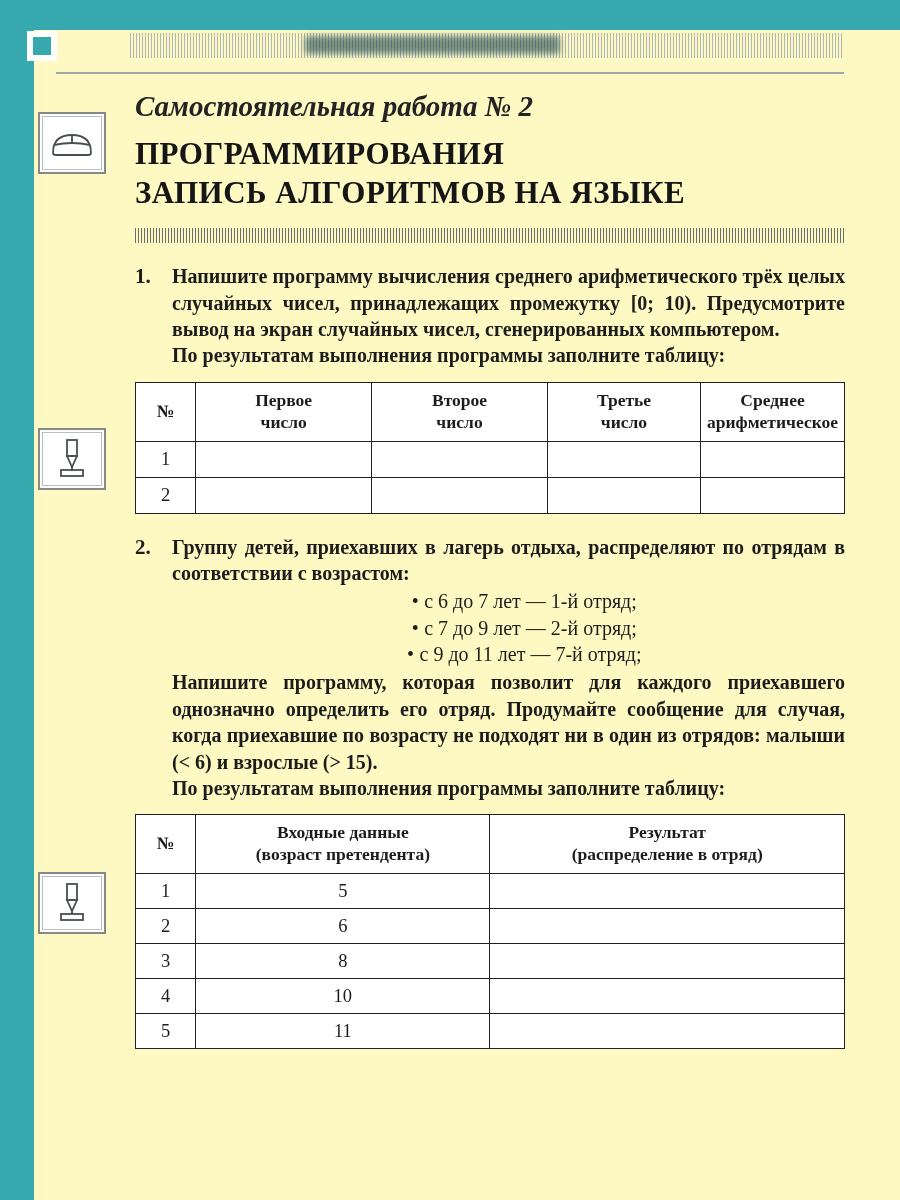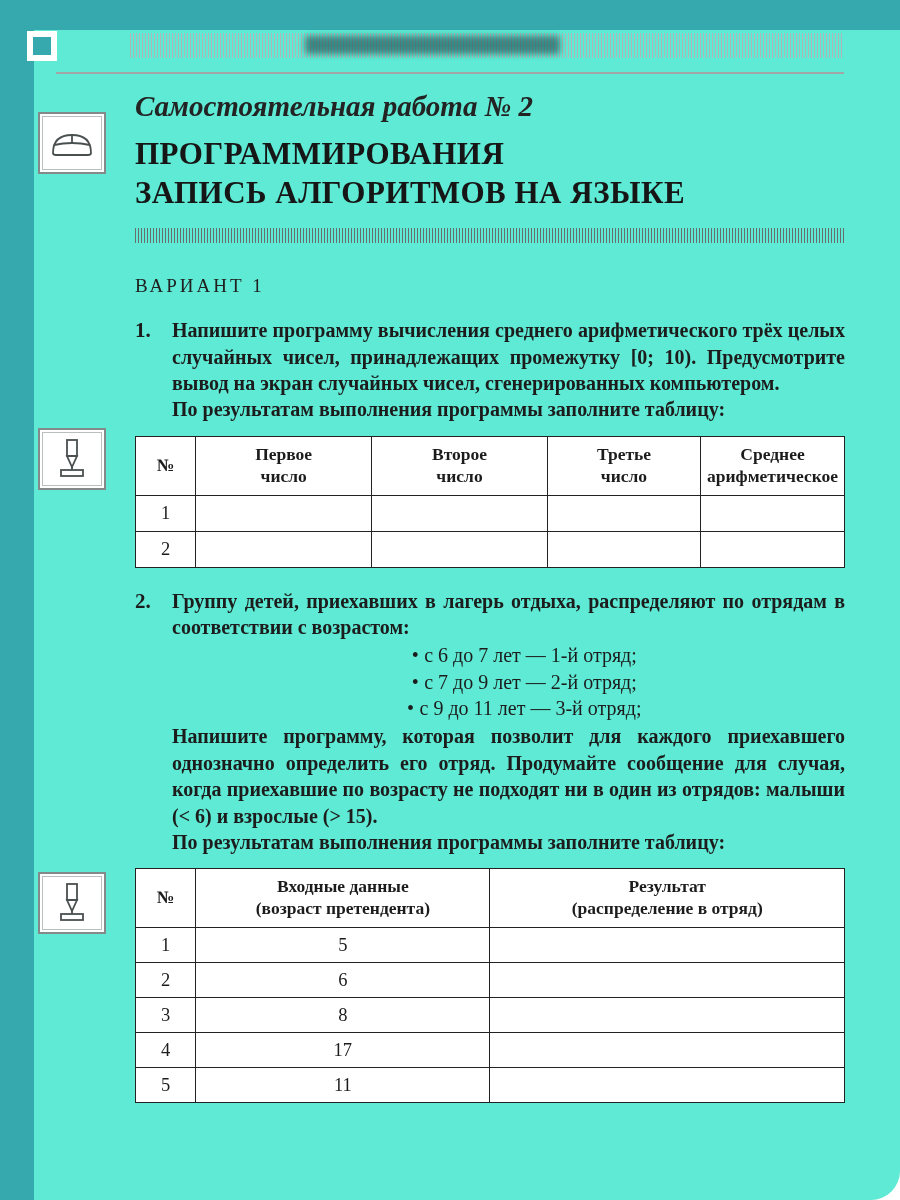--- a/index.html
+++ b/index.html
@@ -2,21 +2,21 @@
 <html lang="ru"><head>
 <meta charset="utf-8">
 <style>
   html,body{margin:0;padding:0;}
   body{
     width:900px;height:1200px;
     font-family:"Liberation Serif", serif;
     background:#ffffff;color:#1c1c1c;
     position:relative;overflow:hidden;
   }
-  .page{position:absolute;inset:0;background:#5eead4;border-radius:29px;}
+  .page{position:absolute;inset:0;background:#fef9c3;}
 
   
   .teal-top{position:absolute;top:0;left:0;width:900px;height:30px;background:#35a9ad;}
   .teal-left{position:absolute;top:0;left:0;width:34px;height:1200px;background:#35a9ad;}
   .corner-box{position:absolute;left:27px;top:31px;width:30px;height:30px;background:#ffffff;}
   .corner-box .inner{position:absolute;inset:6px;background:#35a9ad;}
   .stripe-band{
     position:absolute;left:130px;top:33px;width:712px;height:25px;
     background:repeating-linear-gradient(90deg,#aeb6b6 0 1px,transparent 1px 3px);
   }
@@ -119,21 +119,20 @@
 
     <div class="worktitle">Самостоятельная работа № 2</div>
 
     <div class="main-title">
       <div>ПРОГРАММИРОВАНИЯ</div>
       <div>ЗАПИСЬ АЛГОРИТМОВ НА ЯЗЫКЕ</div>
     </div>
 
     <div class="hatch-bar"></div>
 
-    <div class="variant">ВАРИАНТ 1</div>
 
     <div class="task">
       <div class="task-num">1.</div>
       <div class="task-body">
         <p class="just">Напишите программу вычисления среднего арифметического трёх целых случайных чисел, принадлежащих промежутку [0; 10). Предусмотрите вывод на экран случайных чисел, сгенерированных компьютером.</p>
         <p>По результатам выполнения программы заполните таблицу:</p>
 
         <table>
           <colgroup>
             <col style="width:8.5%">
@@ -175,21 +174,21 @@
       </div>
     </div>
 
     <div class="task">
       <div class="task-num">2.</div>
       <div class="task-body">
         <p class="just">Группу детей, приехавших в лагерь отдыха, распределяют по отрядам в соответствии с возрастом:</p>
         <ul class="age-list">
           <li>с 6 до 7 лет — 1-й отряд;</li>
           <li>с 7 до 9 лет — 2-й отряд;</li>
-          <li>с 9 до 11 лет — 3-й отряд;</li>
+          <li>с 9 до 11 лет — 7-й отряд;</li>
         </ul>
         <p class="just">Напишите программу, которая позволит для каждого приехавшего однозначно определить его отряд. Продумайте сообщение для случая, когда приехавшие по возрасту не подходят ни в один из отрядов: малыши (&lt; 6) и взрослые (&gt; 15).</p>
         <p>По результатам выполнения программы заполните таблицу:</p>
 
         <table class="t2">
           <colgroup>
             <col style="width:8.5%">
               <col style="width:41.5%">
               <col style="width:50%">
           </colgroup>
@@ -213,21 +212,21 @@
               <td>6</td>
               <td></td>
             </tr>
             <tr>
               <td>3</td>
               <td>8</td>
               <td></td>
             </tr>
             <tr>
               <td>4</td>
-              <td>17</td>
+              <td>10</td>
               <td></td>
             </tr>
             <tr>
               <td>5</td>
               <td>11</td>
               <td></td>
             </tr>
           </tbody>
         </table>
       </div>

